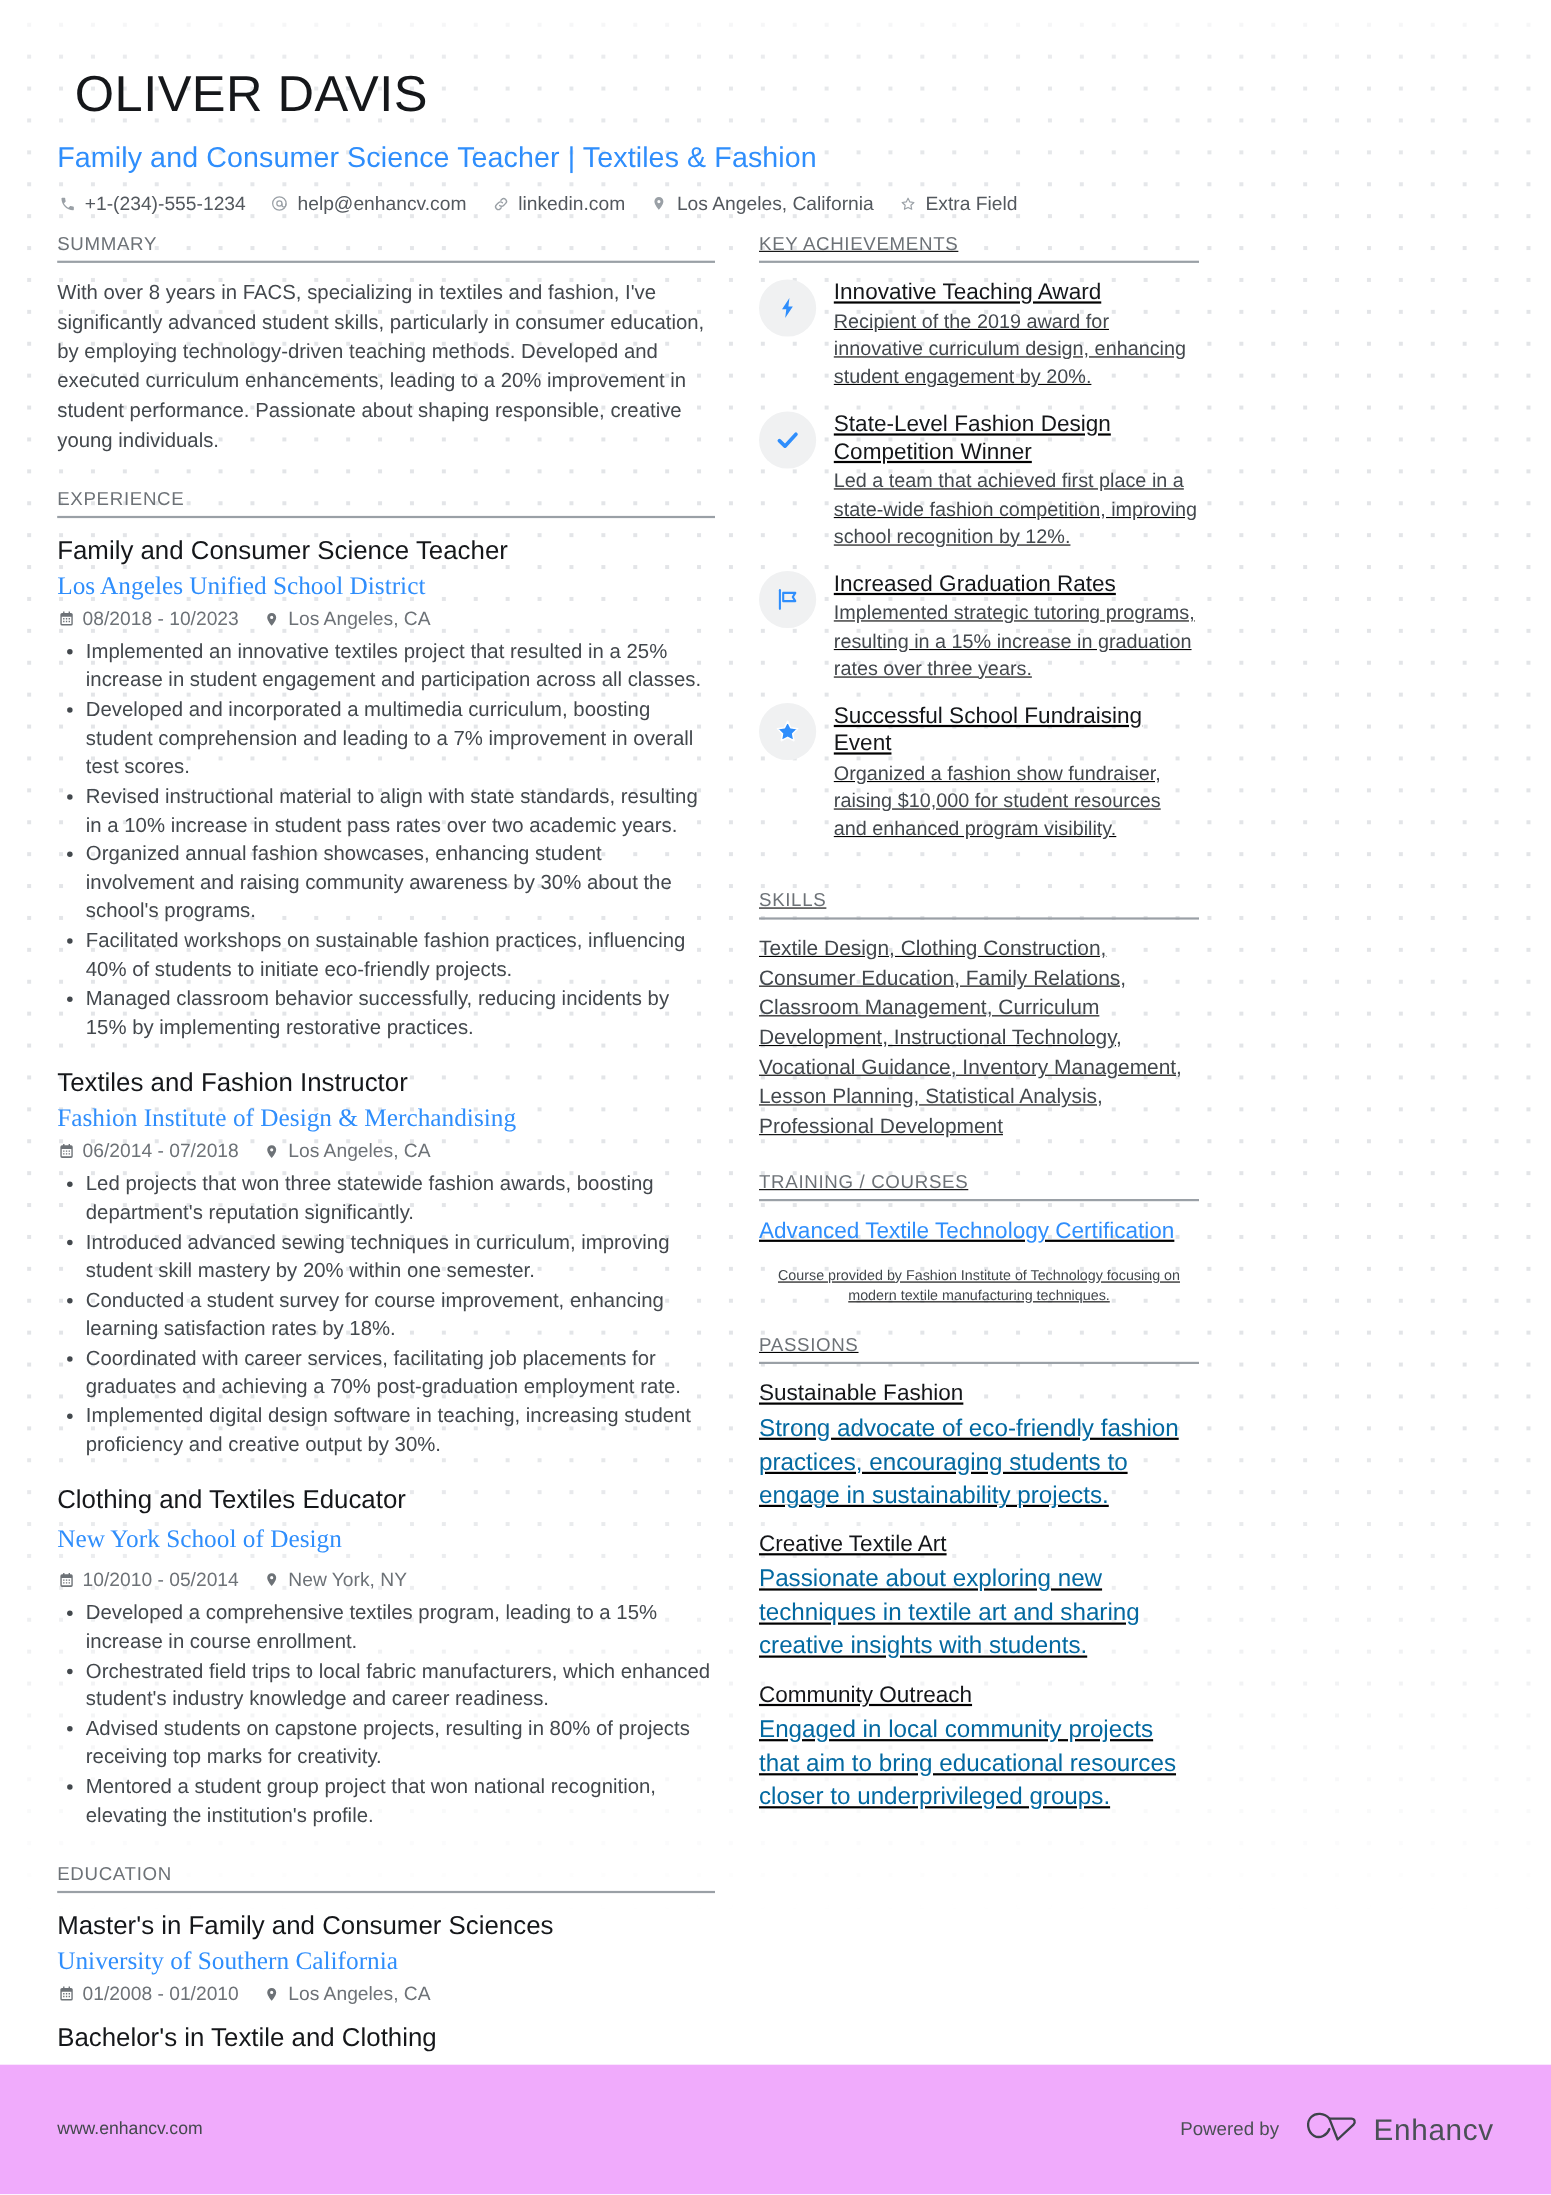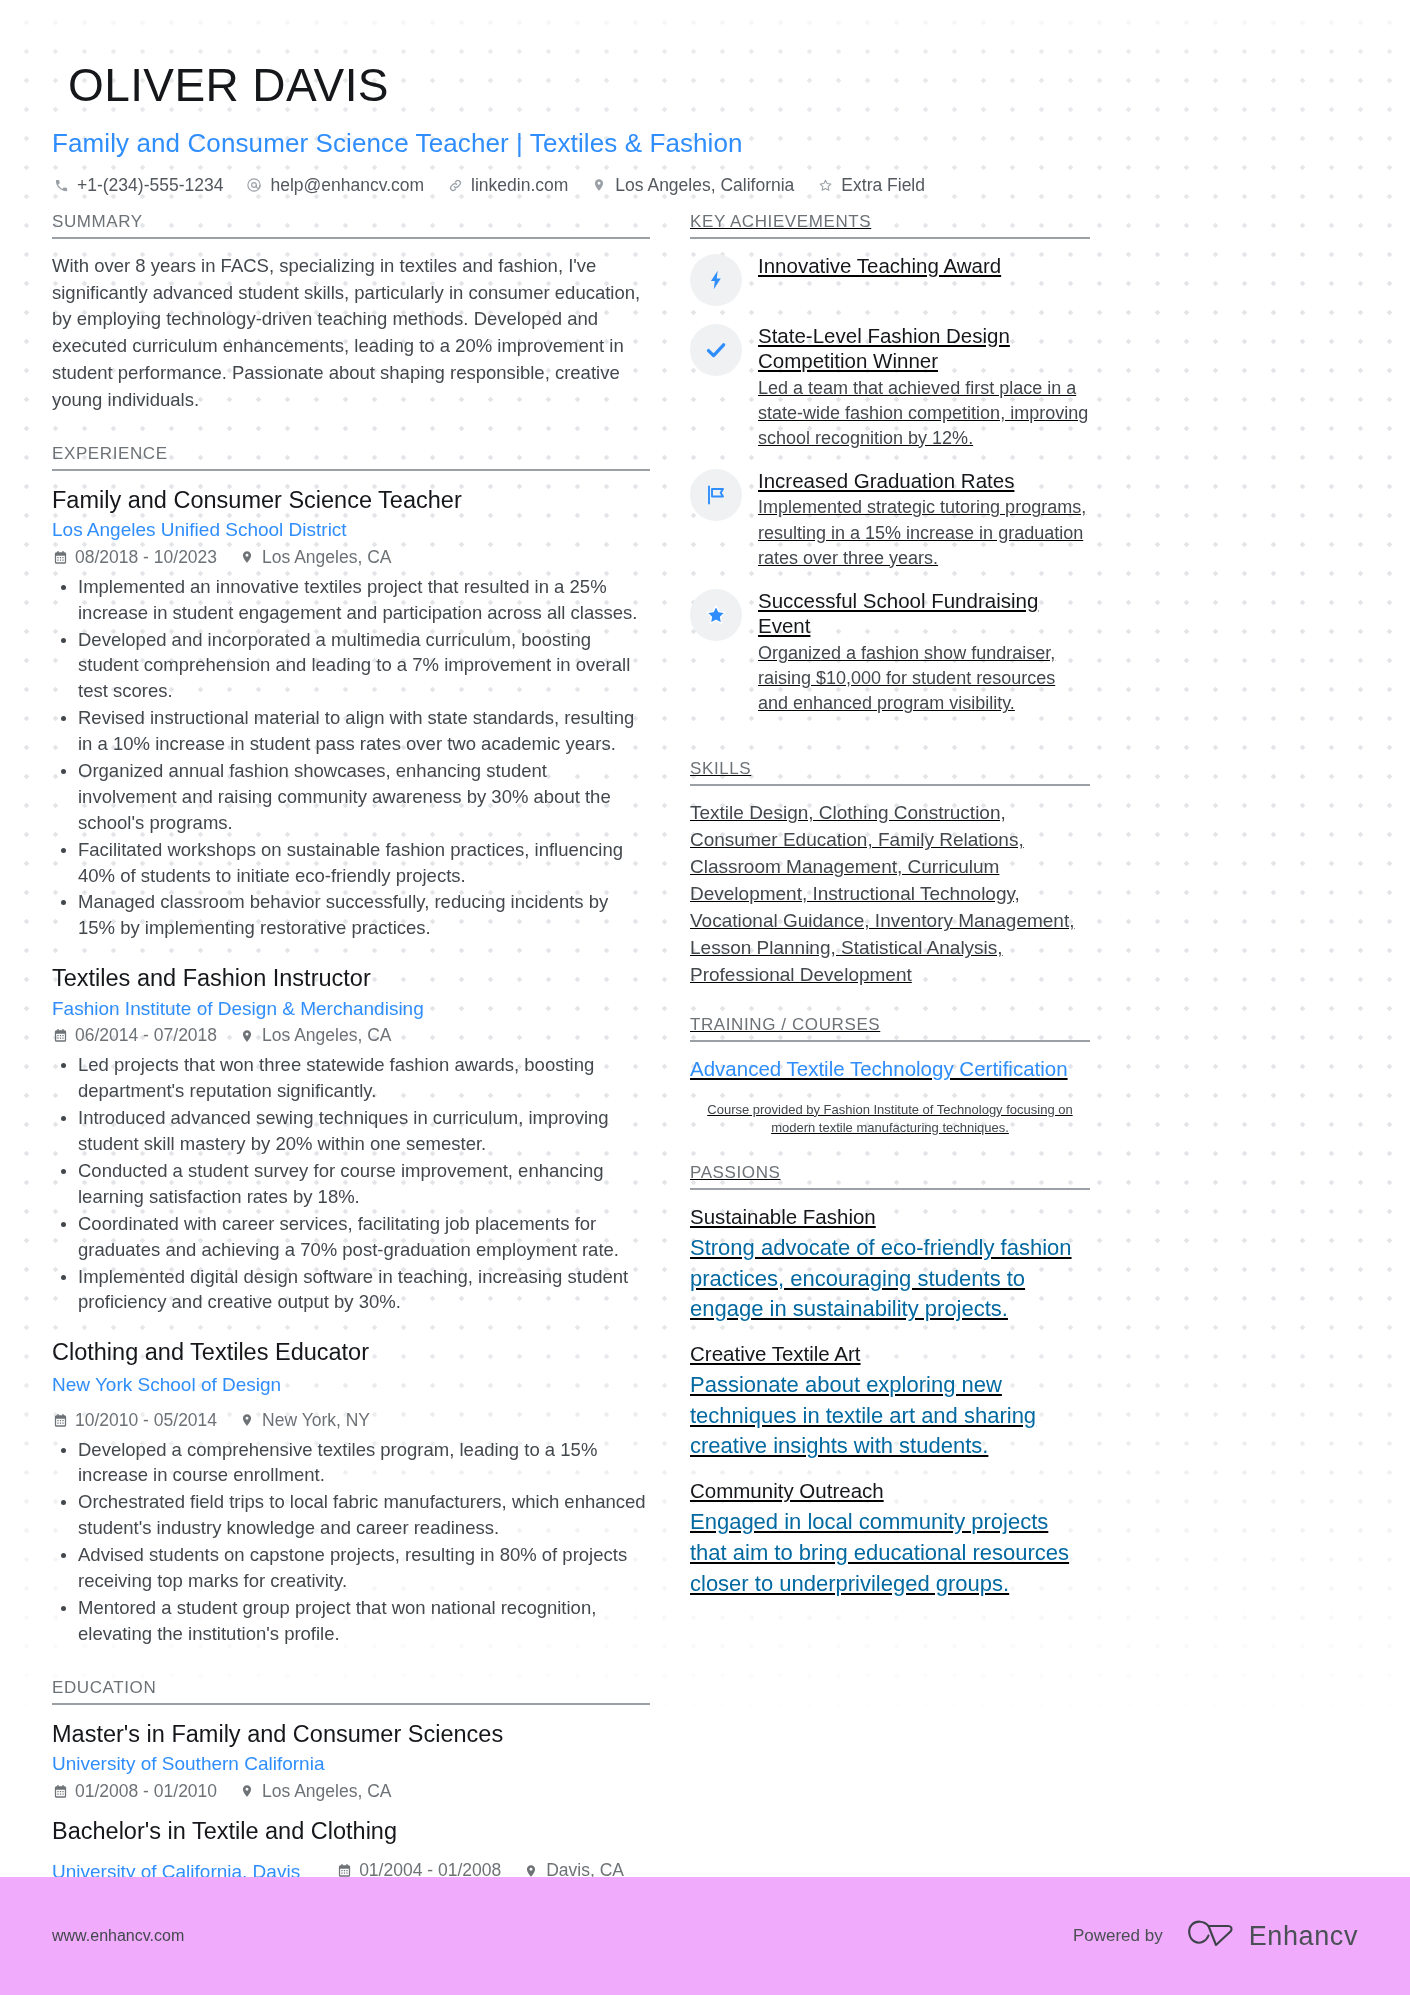--- a/index.html
+++ b/index.html
@@ -115,25 +115,26 @@
     line-height: 1.45;
     color: #43484d;
   }
   .job-role {
     font-size: 23.5px;
     color: #15171a;
     font-weight: 400;
     line-height: 1.3;
   }
   .job-company {
-    font-size: 19px;
+    font-size: 23px;
     color: #2f8efc;
     font-weight: 400;
     line-height: 1.35;
     margin-top: 2px;
+    font-family: Liberation Serif, serif;
   }
   .meta-row {
     display: flex;
     align-items: center;
     flex-wrap: wrap;
     font-size: 17.5px;
     color: #6d7277;
     margin-top: 4px;
   }
   .meta {
@@ -526,20 +527,21 @@
           <div class="sec-title">KEY ACHIEVEMENTS</div>
           <div class="sec-body" id="achievements-list">
               <div class="ach">
                 <div class="ach-ic">
                   <svg width="22" height="22" viewBox="0 0 24 24" fill="currentColor">
                     <path d="M13.8 2 6.5 13.2h4.2L9.6 22l7.6-11.6h-4.4z"></path>
                   </svg>
                 </div>
                 <div class="ach-body">
                   <div class="ach-title">Innovative Teaching Award</div>
+                  <div class="ach-desc">Recipient of the 2019 award for innovative curriculum design, enhancing student engagement by 20%.</div>
                 </div>
               </div>
               <div class="ach">
                 <div class="ach-ic">
                   <svg width="24" height="24" viewBox="0 0 24 24" fill="none" stroke="currentColor" stroke-width="3.3" stroke-linecap="round" stroke-linejoin="round">
                     <path d="M4.5 12.6 9.6 17.6 19.6 6.8"></path>
                   </svg>
                 </div>
                 <div class="ach-body">
                   <div class="ach-title">State-Level Fashion Design Competition Winner</div>

